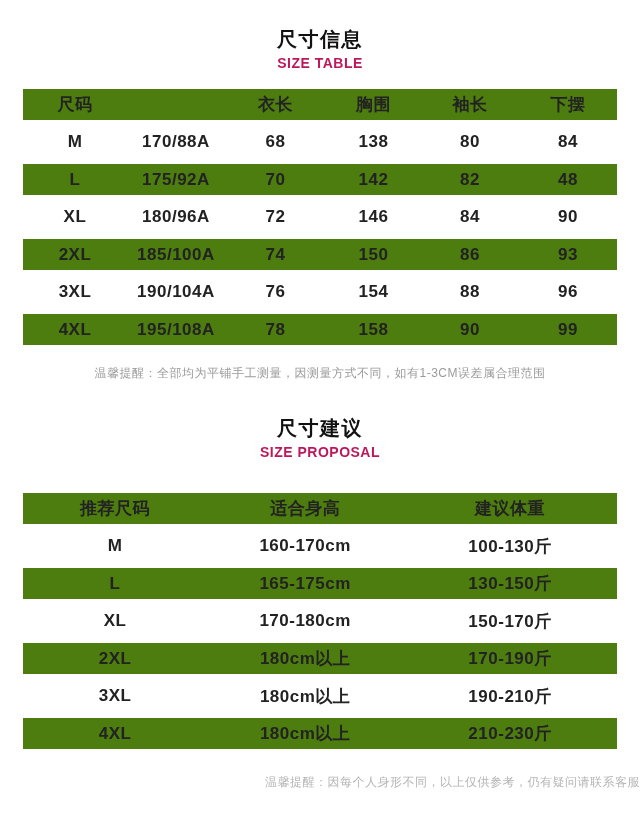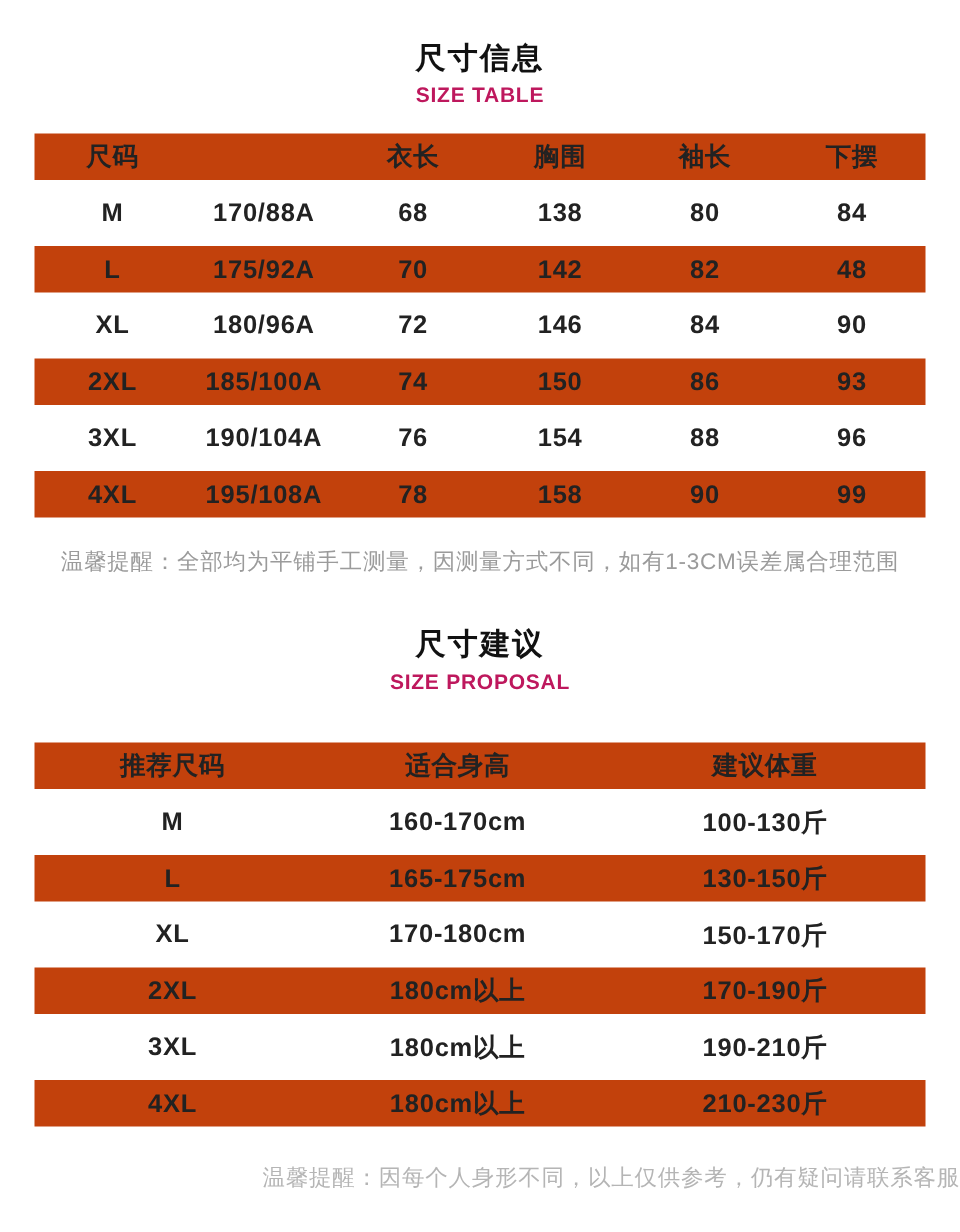--- a/index.html
+++ b/index.html
@@ -32,32 +32,32 @@
   .t2 { margin-top: 34px; }
   .trow {
     display: grid;
     height: 31px;
     align-items: center;
     margin-bottom: 6.5px;
     background: #ffffff;
   }
   .t1 .trow { grid-template-columns: 17.5% 16.5% 17% 16% 16.5% 16.5%; }
   .t2 .trow { grid-template-columns: 31% 33% 36%; }
-  .trow.alt { background: #c2410c; }
+  .trow.alt { background: #4d7c0f; }
   .cell {
     text-align: center;
     font-size: 17px;
     font-weight: 700;
     color: #222222;
     letter-spacing: 0.5px;
     white-space: nowrap;
   }
   .note {
     text-align: center;
-    font-size: 15px;
+    font-size: 12px;
     font-weight: 400;
     letter-spacing: 0.5px;
   }
   .note-1 { color: #9b9b9b; margin-top: 20px; }
   .note-2 { color: #b5b5b5; margin-top: 25px; text-align: right; }
   .head-2 { margin-top: 35px; }
 </style>
 </head>
 <body>
 

